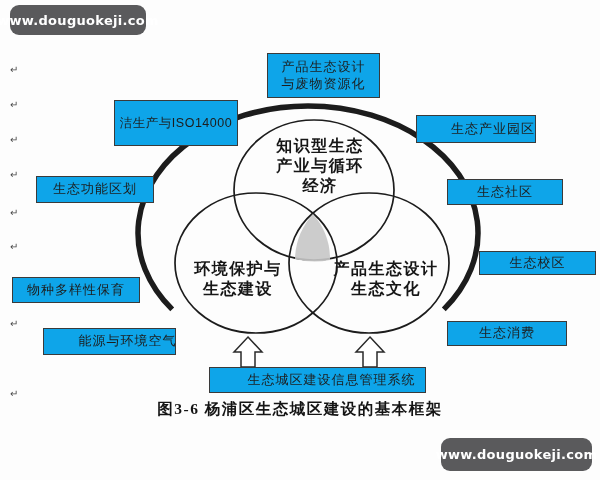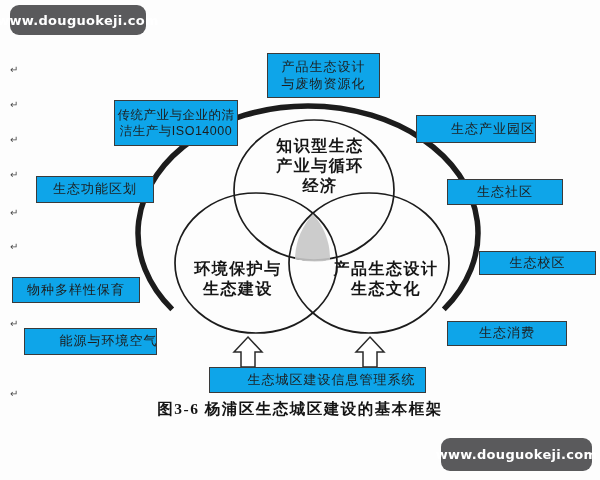--- a/index.html
+++ b/index.html
@@ -88,21 +88,20 @@
   <span class="pmark" style="left:10px;top:241px;">↵</span>
   <span class="pmark" style="left:10px;top:318px;">↵</span>
   <span class="pmark" style="left:10px;top:388px;">↵</span>
 
   <div class="box" style="left:267px;top:53px;width:113px;height:45px;">
     <span class="ln">产品生态设计</span>
     <span class="ln">与废物资源化</span>
   </div>
 
   <div class="box small-font" style="left:114px;top:100px;width:124px;height:46px;">
-    <span class="ln">传统产业与企业的清</span>
     <span class="ln">洁生产与ISO14000</span>
   </div>
 
   <div class="box" style="left:416px;top:115px;width:120px;height:28px;align-items:flex-end;">
     <span class="ln">生态产业园区</span>
   </div>
 
   <div class="box" style="left:36px;top:176px;width:118px;height:27px;">
     <span class="ln">生态功能区划</span>
   </div>
@@ -117,21 +116,21 @@
   </div>
 
   <div class="box" style="left:12px;top:277px;width:128px;height:26px;">
     <span class="ln">物种多样性保育</span>
   </div>
 
   <div class="box" style="left:447px;top:321px;width:120px;height:25px;">
     <span class="ln">生态消费</span>
   </div>
 
-  <div class="box" style="left:24px;top:328px;width:133px;height:27px;padding-left:36px;">
+  <div class="box" style="left:43px;top:328px;width:133px;height:27px;padding-left:36px;">
     <span class="ln">能源与环境空气</span>
   </div>
 
   <div class="box" style="left:209px;top:367px;width:217px;height:26px;padding-left:28px;">
     <span class="ln">生态城区建设信息管理系统</span>
   </div>
 
   <div class="circle-label" style="left:260px;top:136px;width:120px;">
     <span class="ln">知识型生态</span>
     <span class="ln">产业与循环</span>

